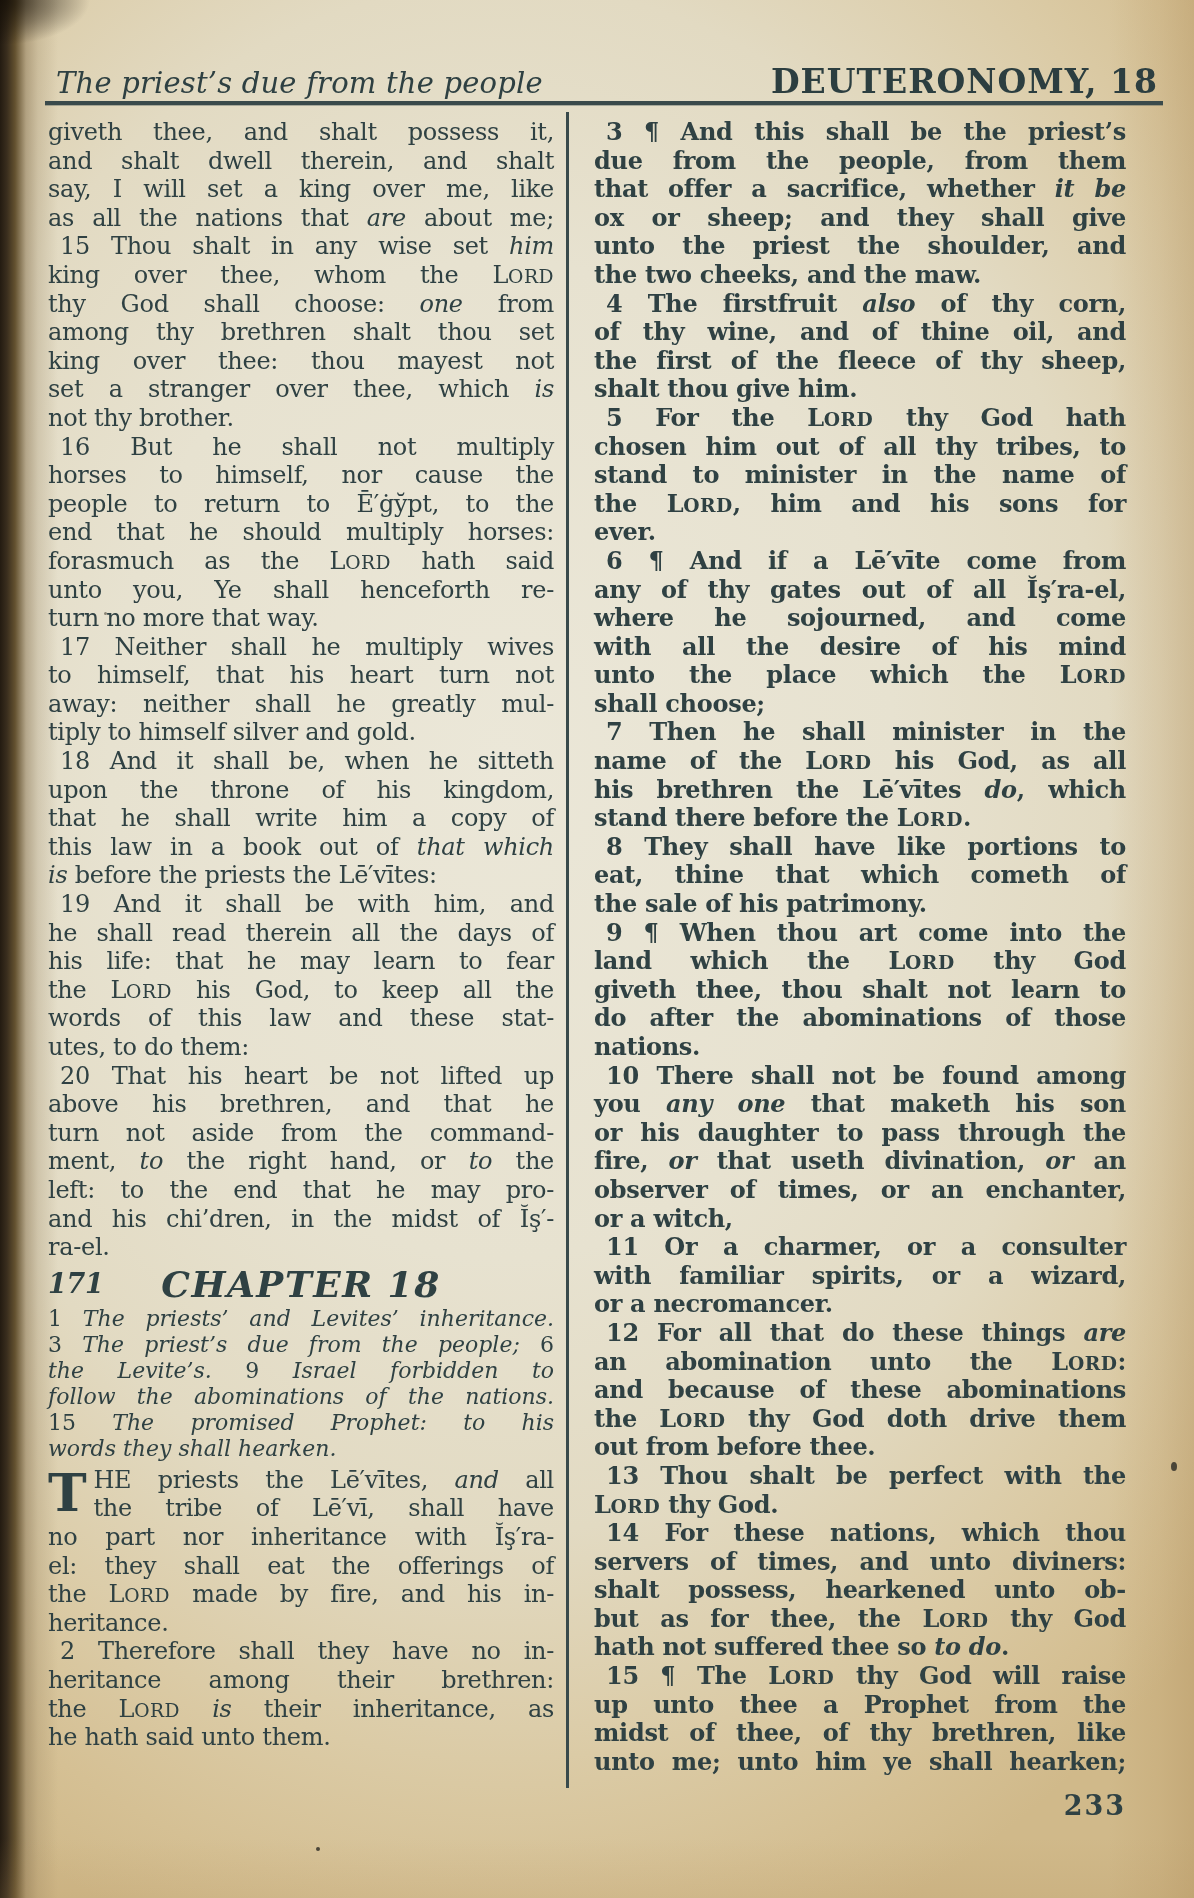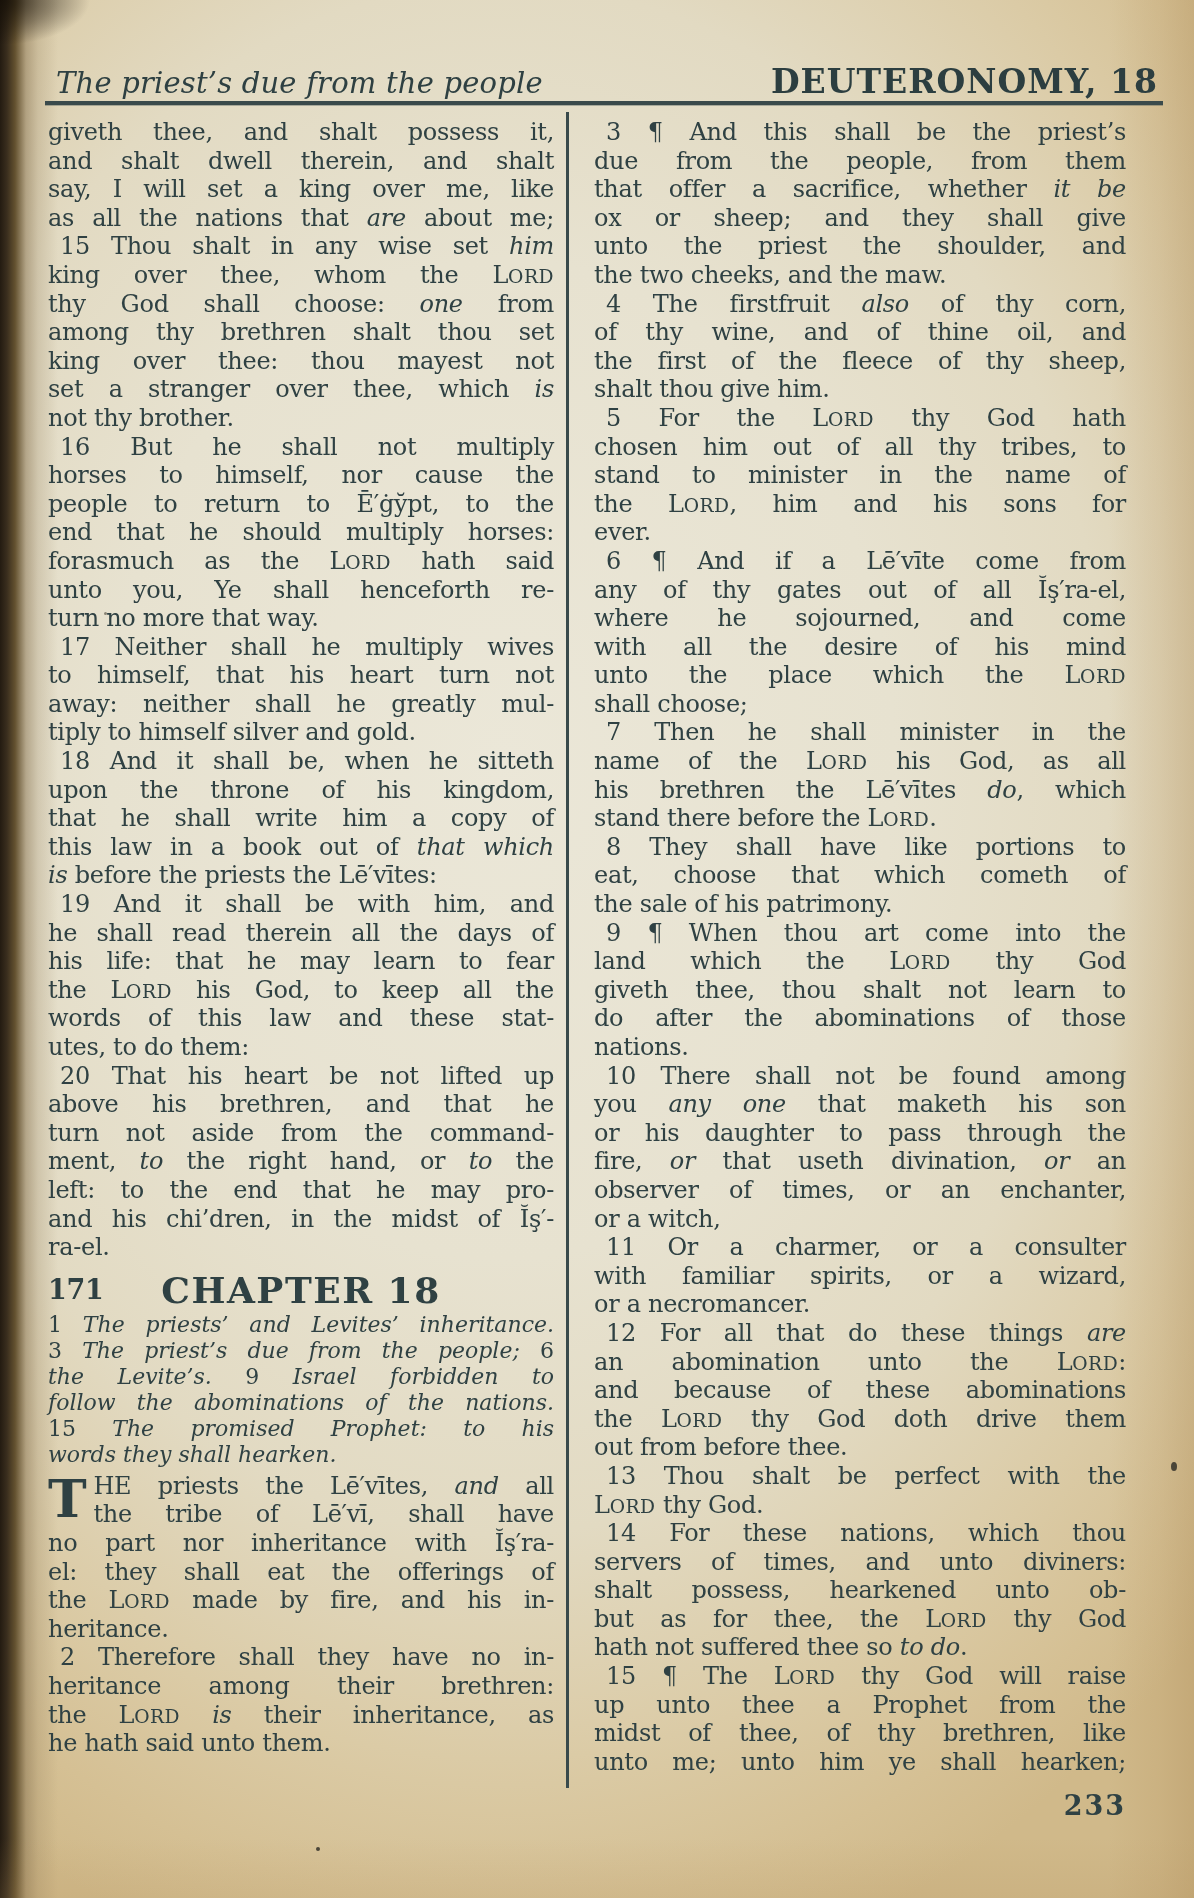--- a/index.html
+++ b/index.html
@@ -22,29 +22,29 @@
   .header{position:absolute;top:62px;left:56px;right:36px;display:flex;
     justify-content:space-between;align-items:baseline;}
   .running-head{font-style:italic;font-size:29px;letter-spacing:.2px;color:#2e4042;}
   .book-head{font-weight:bold;font-size:33px;letter-spacing:1px;color:#2c3e40;}
   .rule{position:absolute;top:101px;left:45px;width:1118px;height:4px;background:#3a4a4b;
     box-shadow:0 1px 0 rgba(58,74,75,.35);}
 
   .columns{position:absolute;top:118px;left:48px;width:1078px;display:flex;}
   .col{letter-spacing:-.3px;}
   .col-left{width:506px;margin-right:40px;}
-  .col-right{width:532px;}
+  .col-right{width:532px;font-weight:bold;}
   .divider{position:absolute;top:112px;left:566px;width:3px;height:1676px;background:#394a4b;}
 
   .line{font-size:24px;height:28.6px;line-height:28.6px;white-space:normal;
     text-align:justify;text-align-last:justify;}
   .line.lastline{text-align-last:left;}
   .para.verse .line.firstline{text-indent:12px;}
 
-  .chapter-row{position:relative;height:38px;margin:10px 0 2px 0;}
+  .chapter-row{position:relative;height:38px;margin:4px 0 2px 0;font-style:italic;}
   .chapter-margin-number{position:absolute;left:0;top:2px;font-weight:bold;font-size:27px;}
   .chapter-title{text-align:center;font-weight:bold;font-size:36px;line-height:36px;letter-spacing:1.5px;}
 
   .para.summary{margin:2px 0 4px 0;}
   .para.summary .line{font-size:22px;font-style:italic;height:26px;line-height:26px;letter-spacing:0;}
   .para.summary .rm{font-style:normal;}
 
   .dc{float:left;font-weight:bold;font-size:52px;line-height:46px;padding:4px 7px 0 0;}
 
   .lord span{font-size:.78em;letter-spacing:.5px;}
@@ -186,21 +186,21 @@
           <div class="line lastline">shall choose;</div>
         </div>
         <div class="para verse">
           <div class="line firstline">7 Then he shall minister in the</div>
           <div class="line">name of the <span class="lord">L<span>ORD</span></span> his God, as all</div>
           <div class="line">his brethren the Lē′vītes <i>do</i>, which</div>
           <div class="line lastline">stand there before the <span class="lord">L<span>ORD</span></span>.</div>
         </div>
         <div class="para verse">
           <div class="line firstline">8 They shall have like portions to</div>
-          <div class="line">eat, choose that which cometh of</div>
+          <div class="line">eat, thine that which cometh of</div>
           <div class="line lastline">the sale of his patrimony.</div>
         </div>
         <div class="para verse">
           <div class="line firstline">9 ¶ When thou art come into the</div>
           <div class="line">land which the <span class="lord">L<span>ORD</span></span> thy God</div>
           <div class="line">giveth thee, thou shalt not learn to</div>
           <div class="line">do after the abominations of those</div>
           <div class="line lastline">nations.</div>
         </div>
         <div class="para verse">

